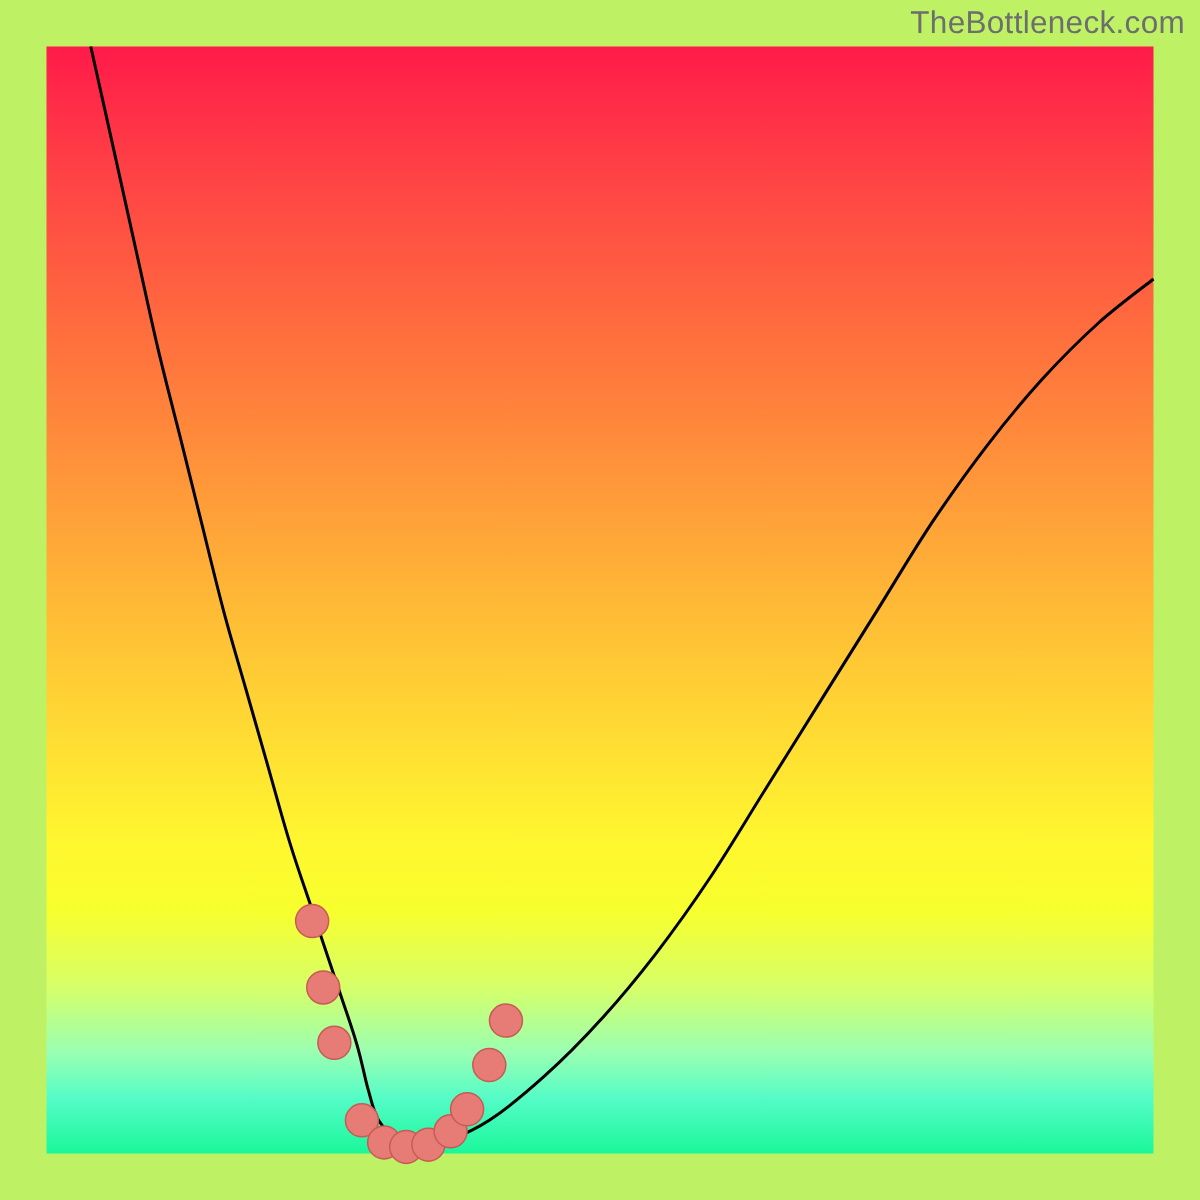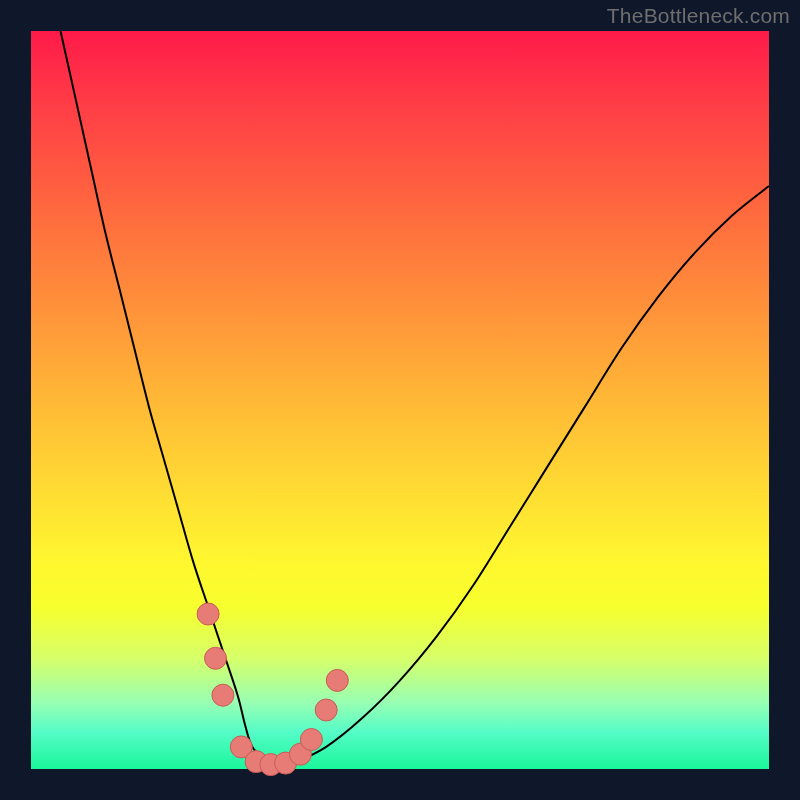--- a/index.html
+++ b/index.html
@@ -10,21 +10,21 @@
     background: #000;
     overflow: hidden;
     font-family: Arial, Helvetica, sans-serif;
   }
   .frame {
     position: absolute;
     left: 0;
     top: 0;
     width: 800px;
     height: 800px;
-    background: #0f172a;
+    background: #bef264;
   }
   .plot-area {
     position: absolute;
     left: 31px;
     top: 31px;
     width: 738px;
     height: 738px;
     
     background: linear-gradient(to bottom,
       #ff1a49 0%,

